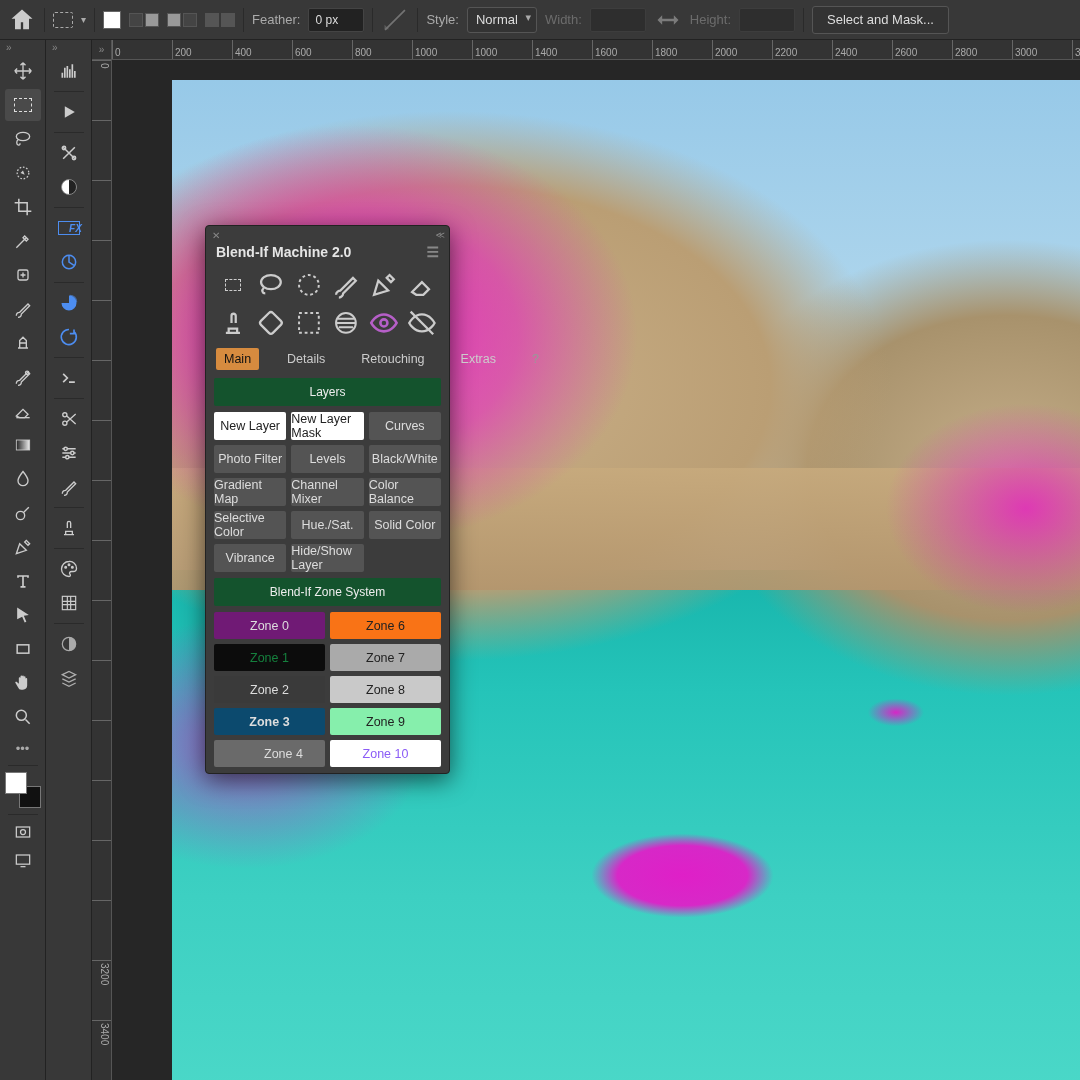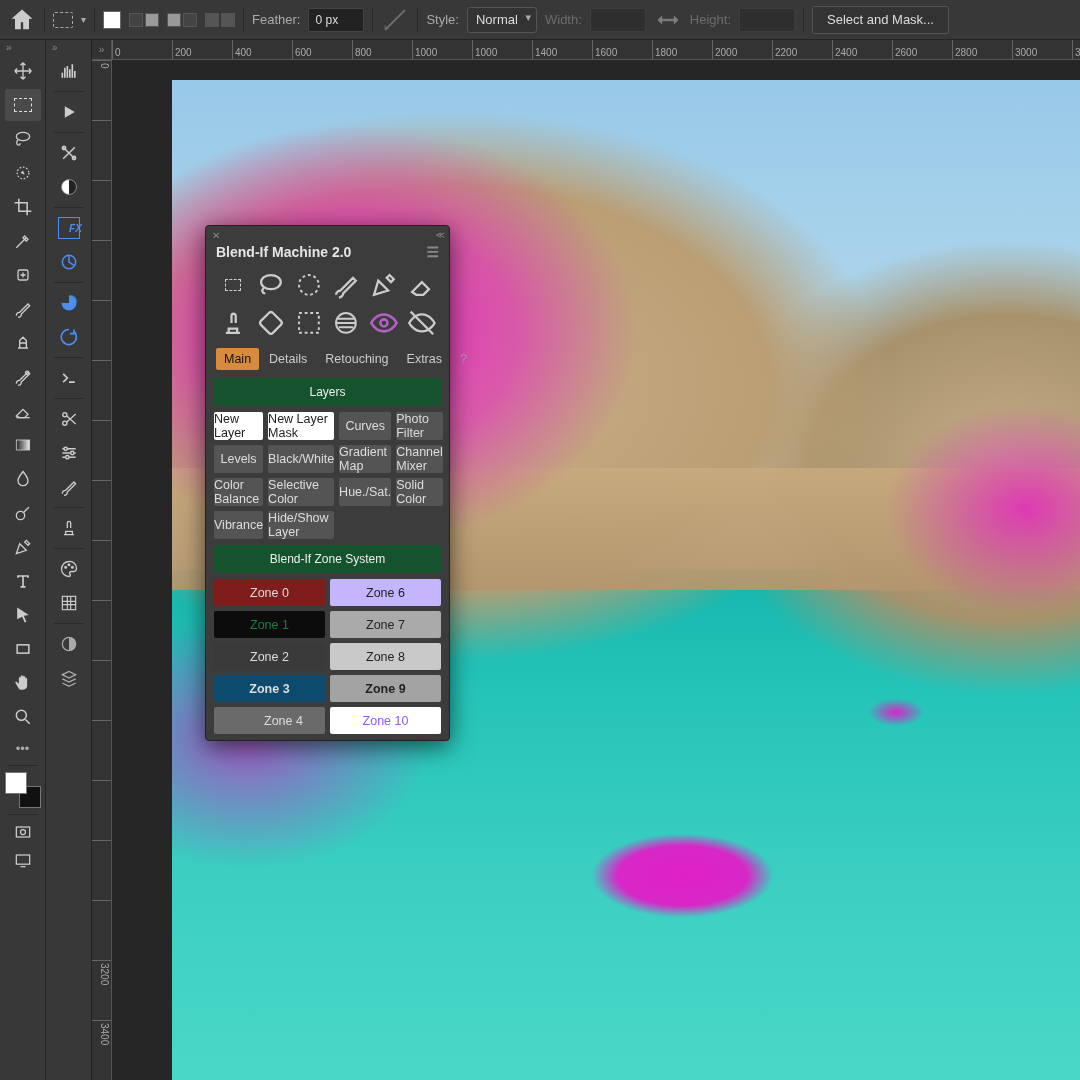--- a/index.html
+++ b/index.html
@@ -27,21 +27,21 @@
   .toolbar { width: 46px; background: #383838; display: flex; flex-direction: column; align-items: center; padding-top: 2px; gap: 2px; }
   .toolbar.left1 { border-right: 1px solid #222; }
   .toolbar.left2 { border-right: 1px solid #222; }
   .tool { width: 36px; height: 32px; display: flex; align-items: center; justify-content: center; color: #ccc; border-radius: 3px; position:relative; }
   .tool.active { background: #4a4a4a; }
   .tool.blue { color: #4d8df0; }
   .tool svg { width: 20px; height: 20px; }
   .tool.swatches-main { height: 40px; width:40px; }
   .tool.small { height: 26px; }
   .tool-sep { width: 30px; height: 1px; background: #2a2a2a; margin: 2px 0; }
-  .fx-box { width:22px; height:22px; border:1px solid #4d8df0; color:#4d8df0; font-size:10px; font-weight:bold; display:flex;align-items:center;justify-content:center; font-style:italic;padding-left:14px;}
+  .fx-box { width:22px; height:14px; border:1px solid #4d8df0; color:#4d8df0; font-size:10px; font-weight:bold; display:flex;align-items:center;justify-content:center; font-style:italic;padding-left:14px;}
   
   
   .swatches-main .bg-sw { position:absolute; right:2px; bottom:2px; width:22px; height:22px; background:#111; border:1px solid #777;}
   .swatches-main .fg-sw { position:absolute; left:2px; top:2px; width:22px; height:22px; background:#fff; border:1px solid #777; z-index:2;}
   
   
   .canvas-area { flex: 1; position: relative; background: #262626; overflow: hidden; }
   .ruler-h { position: absolute; top: 0; left: 20px; right: 0; height: 20px; background: #333; border-bottom: 1px solid #555; display: flex; overflow: hidden; font-size: 10px; color: #aaa; }
   .ruler-h .tick { width: 60px; flex: 0 0 60px; border-left: 1px solid #666; padding-left: 2px; line-height: 11px; padding-top: 7px;}
   .ruler-v { position: absolute; top: 20px; left: 0; bottom: 0; width: 20px; background: #333; border-right: 1px solid #555; display: flex; flex-direction: column; overflow: hidden; font-size: 10px; color: #aaa; }
@@ -71,26 +71,26 @@
   .panel { position: absolute; top: 185px; left: 205px; width: 245px; background: #3c3c3c; border: 1px solid #222; border-radius: 4px; box-shadow: 0 6px 24px rgba(0,0,0,0.6); font-size: 12.5px; }
   .panel-header { display: flex; align-items: center; height: 18px; padding: 0 6px; font-size: 10px; color: #888; }
   .panel-header .x { margin-right: 4px; cursor:pointer; }
   .panel-header .arrows { margin-left: auto; font-size: 9px; letter-spacing:-2px;}
   .panel-title { padding: 0 10px 6px 10px; font-weight: 600; color: #e5e5e5; font-size: 14px; display:flex; align-items:center; gap:6px;}
   .panel-title .menu-icon { margin-left:auto; font-size:14px; color:#888; cursor:pointer;}
   .panel-tools { display: grid; grid-template-columns: repeat(6, 1fr); gap: 4px; padding: 4px 10px; }
   .panel-tools.second { grid-template-columns: repeat(6, 1fr); }
   .ptool { height: 30px; display: flex; align-items: center; justify-content: center; color: #ccc; border-radius: 3px; }
   .ptool.purple { color: #b65fc8; }
-  .panel-tabs { display: flex; gap: 2px; padding: 6px 10px 8px 10px; align-items:center;}
+  .panel-tabs { display: flex; gap: 20px; padding: 6px 10px 8px 10px; align-items:center;}
   .ptab { padding: 4px 8px; color: #ccc; border-radius: 2px; font-size: 12.5px; }
   .ptab.active { background: #d68b3f; color: #111; }
   .ptab.help { margin-left:auto; color:#999; }
   .section-head { background: #14532d; color: #eee; text-align: center; padding: 7px 0; margin: 0 8px 6px 8px; border-radius: 2px; font-size: 12px;}
-  .btn-grid { display: grid; grid-template-columns: 1fr 1fr 1fr 1fr; gap: 5px; padding: 0 8px; margin-bottom: 6px; }
+  .btn-grid { display: grid; grid-template-columns: 1fr 1fr 1fr; gap: 5px; padding: 0 8px; margin-bottom: 6px; }
   .pbtn { height: 28px; display: flex; align-items: center; justify-content: center; background: #545454; color: #ddd; border-radius: 2px; font-size: 12.5px; }
   .pbtn.white { background: #fff; color: #222; }
   .zone-grid { display: grid; grid-template-columns: 1fr 1fr; gap: 5px; padding: 0 8px; margin-bottom: 6px; }
   .zbtn { height: 27px; display: flex; align-items: center; justify-content: center; border-radius: 2px; font-size: 12.5px; color: #ddd; }
   .panel-footer { text-align: center; font-size: 10px; color: #777; padding: 6px 0 8px 0; }
 </style>
 </head>
 <body>
 
 <div class="options-bar">
@@ -527,25 +527,25 @@
       <div class="pbtn">Channel Mixer</div>
       <div class="pbtn">Color Balance</div>
       <div class="pbtn">Selective Color</div>
       <div class="pbtn">Hue./Sat.</div>
       <div class="pbtn">Solid Color</div>
       <div class="pbtn">Vibrance</div>
       <div class="pbtn">Hide/Show Layer</div>
     </div>
     <div class="section-head">Blend-If Zone System</div>
     <div class="zone-grid" id="zoneGrid">
-        <div class="zbtn" style="background: #7f1d1d; color: rgb(221, 221, 221);">Zone 0</div>
-        <div class="zbtn" style="background: #c4b5fd; color: rgb(34, 34, 34);">Zone 6</div>
+        <div class="zbtn" style="background: #701a75; color: rgb(221, 221, 221);">Zone 0</div>
+        <div class="zbtn" style="background: #f97316; color: rgb(34, 34, 34);">Zone 6</div>
         <div class="zbtn" style="background: rgb(12, 12, 12); color: #15803d;">Zone 1</div>
         <div class="zbtn" style="background: rgb(170, 170, 170); color: rgb(34, 34, 34);">Zone 7</div>
         <div class="zbtn" style="background: rgb(58, 58, 58); color: rgb(221, 221, 221);">Zone 2</div>
         <div class="zbtn" style="background: rgb(201, 201, 201); color: rgb(34, 34, 34);">Zone 8</div>
         <div class="zbtn" style="background: #0c4a6e; color: rgb(221, 221, 221); font-weight: bold;">Zone 3</div>
-        <div class="zbtn" style="background: #a3a3a3; color: rgb(34, 34, 34); font-weight: bold;">Zone 9</div>
+        <div class="zbtn" style="background: #86efac; color: rgb(34, 34, 34);">Zone 9</div>
         <div class="zbtn" style="background: rgb(106, 106, 106); color: rgb(221, 221, 221); padding-left: 28px;">Zone 4</div>
         <div class="zbtn" style="background: rgb(255, 255, 255); color: #8b5cf6;">Zone 10</div>
       </div>
   </div>
 </div>
 
 </body></html>

